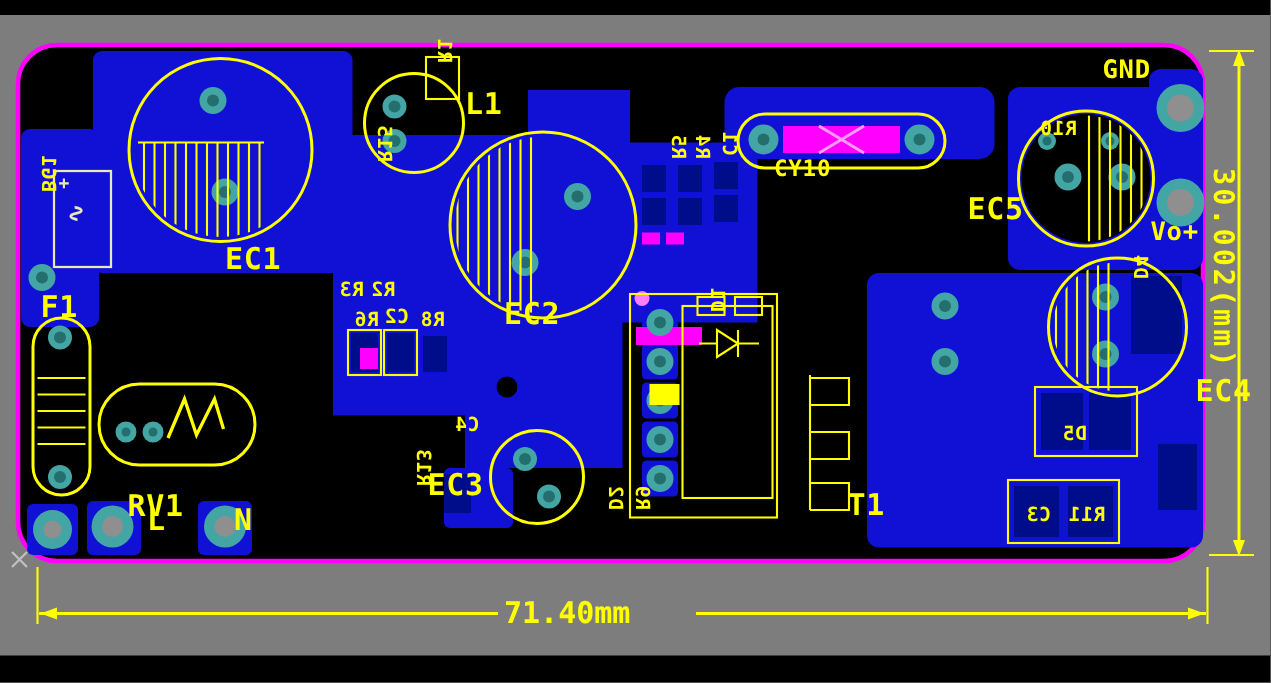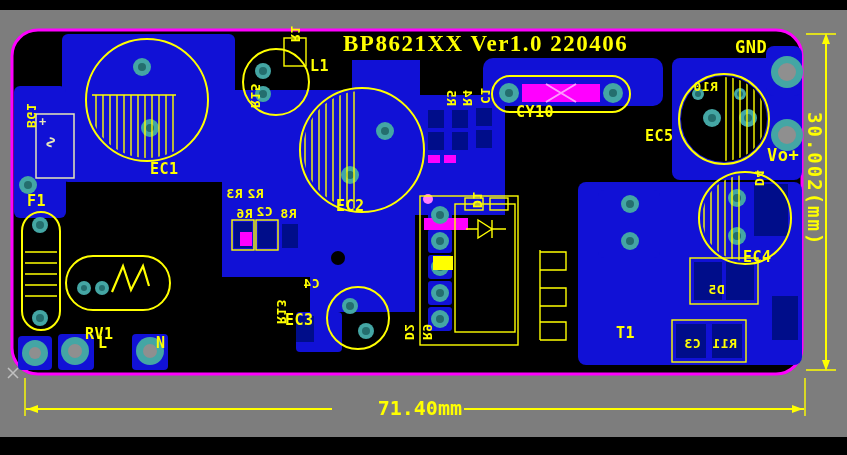--- a/index.html
+++ b/index.html
@@ -4,21 +4,21 @@
 <style>
   :root{
     --background:#7d7d7d; --board:#000000; --outline:#ff00ff; --copper:#1111d6;
     --component:#000d8a; --silk:#ffff00; --pad:#44a6a4; --padHole:#246e6e;
     --padCenter:#8f8f8f; --highlight:#ff00ff; --pink:#ff7dff;
   }
   html,body{margin:0;padding:0;background:#444;}
   .canvas{position:relative;width:847px;height:455px;background:var(--background);overflow:hidden;}
   .canvas svg{position:absolute;left:0;top:0;}
   .lbl{position:absolute;color:var(--silk);font-family:"DejaVu Sans Mono",monospace;
-       font-weight:bold;font-size:15px;line-height:1;letter-spacing:.5px;white-space:pre;}
+       font-weight:bold;font-size:20px;line-height:1;letter-spacing:.5px;white-space:pre;}
   .title{font-family:"Liberation Serif",serif;font-size:23px;letter-spacing:1.5px;}
   .s17{font-size:17px}.s15{font-size:15px}.s13{font-size:13px}.s12{font-size:12px}
   .pale{color:#e8e8b8;}
   .mx{transform:scaleX(-1);}
   .vm{transform:rotate(90deg) scaleX(-1);transform-origin:left top;}
   .vr{transform:rotate(90deg);transform-origin:left top;}
   .dimtext{position:absolute;color:var(--silk);font-family:"DejaVu Sans Mono",monospace;
            font-size:20px;font-weight:bold;}
   .dimv{writing-mode:vertical-rl;font-size:19px;letter-spacing:2px;}
   .copper{fill:var(--copper);}
@@ -223,33 +223,32 @@
     <polygon class="silkfill" points="822,360 830,360 826,371"></polygon>
     <path class="silkthin" d="M806,34 H836 M806,370 H836"></path>
     <path class="dimline" d="M26,409 H332 M464,409 H804"></path>
     <polygon class="silkfill" points="38,405 38,413 27,409"></polygon>
     <polygon class="silkfill" points="792,405 792,413 803,409"></polygon>
     <path class="silkthin" d="M25,378 V416 M805,378 V416"></path>
     <path d="M8,368 L18,378 M18,368 L8,378" stroke="#c0c0c0" stroke-width="1.5" fill="none"></path>
   </g>
 </svg>
 
-<div class="lbl title" style="left:343px;top:32px">BP8621XX Ver1.0 220406</div>
 <div class="lbl s17" style="left:735px;top:39px">GND</div>
 <div class="lbl s17" style="left:767px;top:147px">Vo+</div>
 <div class="lbl" style="left:645px;top:129px">EC5</div>
 <div class="lbl" style="left:150px;top:162px">EC1</div>
 <div class="lbl" style="left:336px;top:199px">EC2</div>
 <div class="lbl" style="left:285px;top:313px">EC3</div>
-<div class="lbl" style="left:743px;top:250px">EC4</div>
+<div class="lbl" style="left:797px;top:250px">EC4</div>
 <div class="lbl" style="left:310px;top:59px">L1</div>
 <div class="lbl" style="left:27px;top:194px">F1</div>
 <div class="lbl" style="left:85px;top:327px">RV1</div>
 <div class="lbl s15" style="left:516px;top:105px">CY10</div>
-<div class="lbl" style="left:616px;top:326px">T1</div>
+<div class="lbl" style="left:565px;top:326px">T1</div>
 <div class="lbl" style="left:98px;top:336px">L</div>
 <div class="lbl" style="left:156px;top:336px">N</div>
 <div class="lbl s12 pale" style="left:39px;top:116px">+</div>
 <div class="lbl s15 pale vr" style="left:58px;top:136px">∿</div>
 
 <div class="lbl s13 vm" style="left:38px;top:128px">BG1</div>
 <div class="lbl s13 vm" style="left:302px;top:42px">R1</div>
 <div class="lbl s13 vm" style="left:262px;top:108px">R15</div>
 <div class="lbl s13 vm" style="left:458px;top:106px">R5</div>
 <div class="lbl s13 vm" style="left:474px;top:106px">R4</div>
@@ -263,16 +262,16 @@
 <div class="lbl s13 vm" style="left:288px;top:324px">R13</div>
 <div class="lbl s13 vm" style="left:416px;top:340px">D2</div>
 <div class="lbl s13 vm" style="left:434px;top:340px">R9</div>
 <div class="lbl s13 vm" style="left:484px;top:208px">D1</div>
 <div class="lbl s13 vm" style="left:766px;top:186px">D4</div>
 <div class="lbl s13 mx" style="left:708px;top:283px">D5</div>
 <div class="lbl s13 mx" style="left:684px;top:337px">C3</div>
 <div class="lbl s13 mx" style="left:712px;top:337px">R11</div>
 <div class="lbl s13 mx" style="left:693px;top:80px">R10</div>
 
-<div class="dimtext" style="left:336px;top:396px;width:126px;text-align:right">71.40mm</div>
+<div class="dimtext" style="left:336px;top:396px;width:126px;text-align:left">71.40mm</div>
 <div class="dimtext dimv" style="left:804px;top:112px">30.002(mm)</div>
 
 </div>
 
 </body></html>

